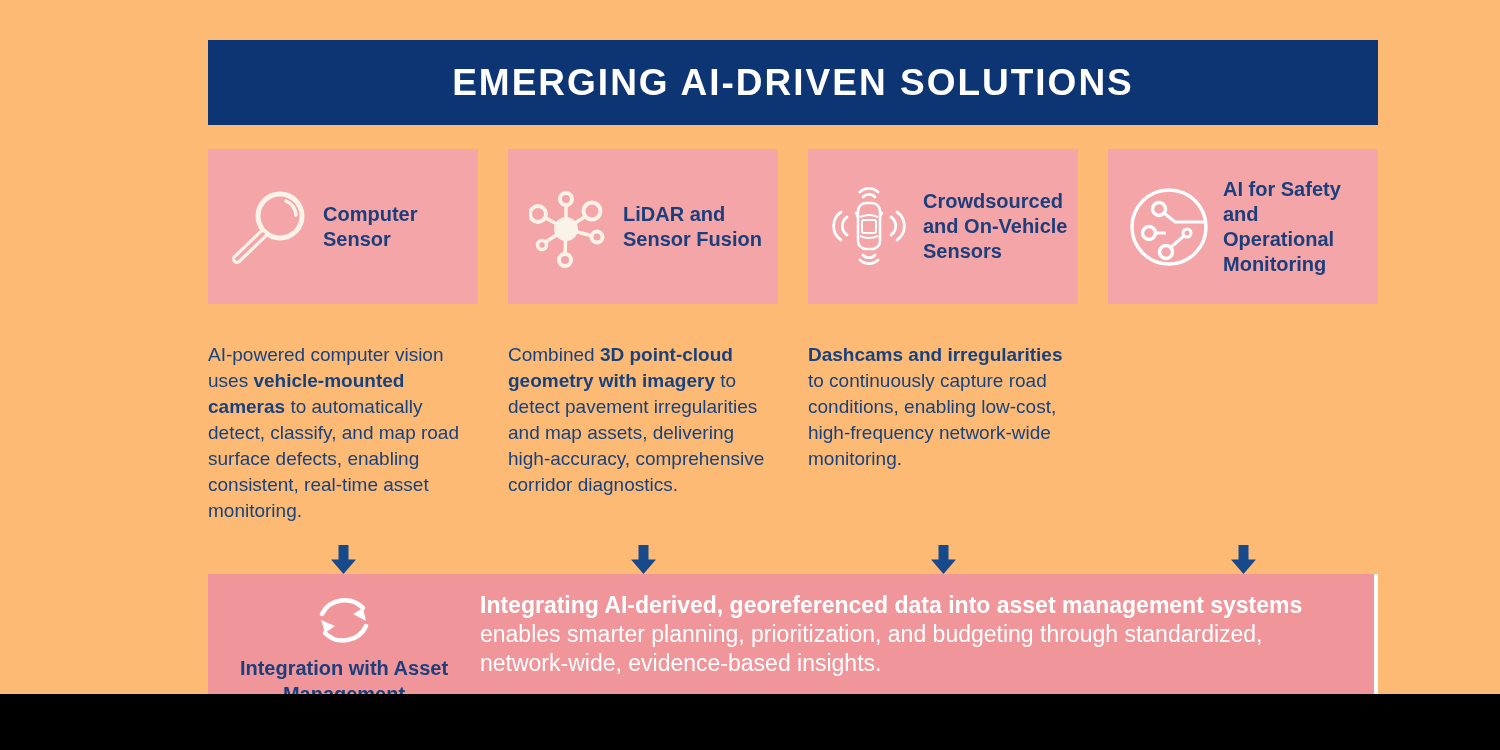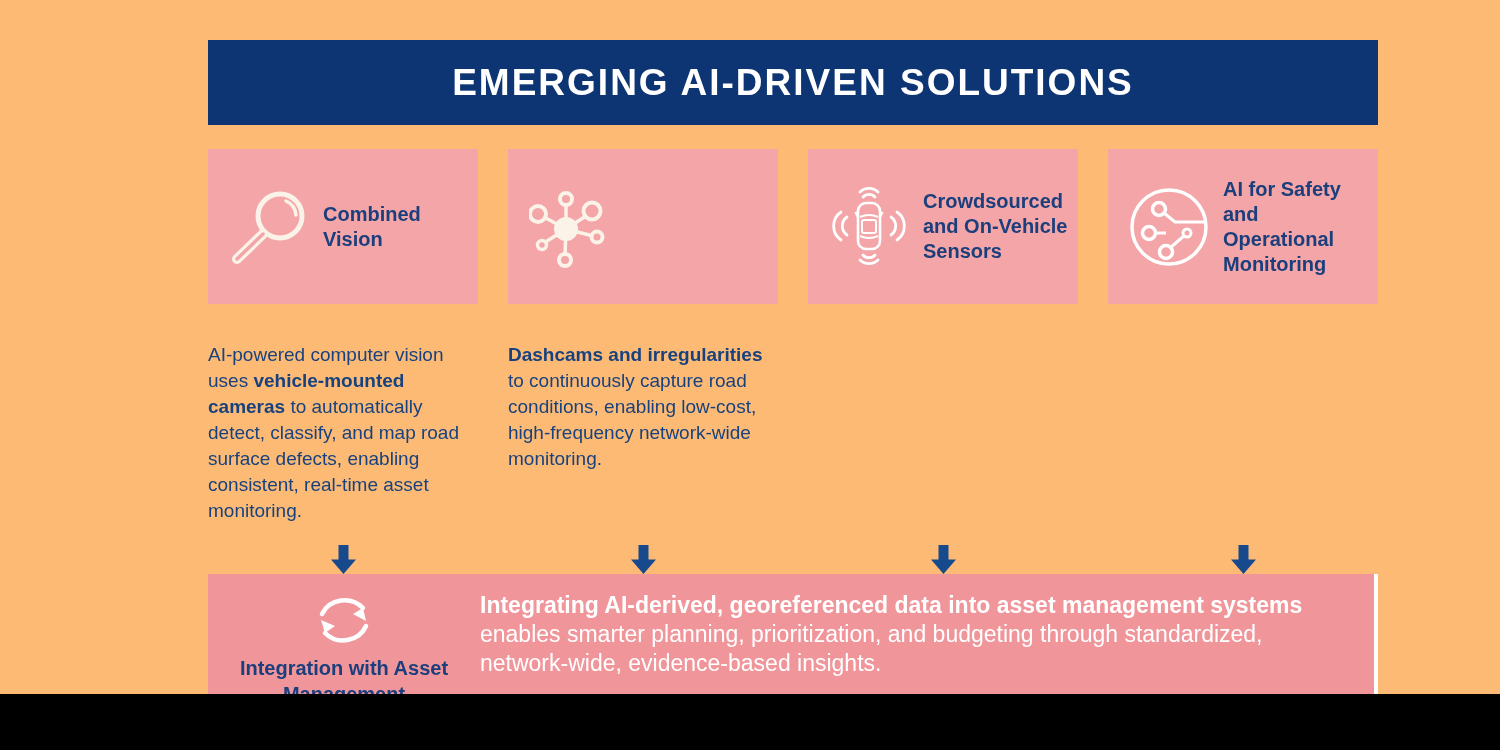--- a/index.html
+++ b/index.html
@@ -69,40 +69,41 @@
   <div class="grid cards-row" id="cards-row">
       <div class="card">
         <span class="icon">
     <svg width="78" height="90" viewBox="0 0 78 90" fill="none">
       <circle cx="50" cy="34" r="22" stroke="#FBF2E8" stroke-width="5"></circle>
       <path d="M56 19 A17 17 0 0 1 66 33" stroke="#FBF2E8" stroke-width="3.5" stroke-linecap="round"></path>
       <line x1="33" y1="52" x2="7" y2="77" stroke="#FBF2E8" stroke-width="10" stroke-linecap="round"></line>
       <line x1="33" y1="52" x2="7" y2="77" stroke="#F3A5A8" stroke-width="3.5" stroke-linecap="round"></line>
     </svg>
   </span>
-        <h2>Combined Vision</h2>
+        <h2>Computer Sensor</h2>
       </div>
       <div class="card">
         <span class="icon">
     <svg width="80" height="84" viewBox="0 0 80 84" fill="none">
       <line x1="37" y1="44" x2="37" y2="18" stroke="#FBF2E8" stroke-width="3.5"></line>
       <line x1="37" y1="44" x2="13" y2="31" stroke="#FBF2E8" stroke-width="3.5"></line>
       <line x1="37" y1="44" x2="60" y2="29" stroke="#FBF2E8" stroke-width="3.5"></line>
       <line x1="37" y1="44" x2="64" y2="51" stroke="#FBF2E8" stroke-width="3.5"></line>
       <line x1="37" y1="44" x2="36" y2="70" stroke="#FBF2E8" stroke-width="3.5"></line>
       <line x1="37" y1="44" x2="15" y2="58" stroke="#FBF2E8" stroke-width="3.5"></line>
       <circle cx="37" cy="44" r="12" fill="#FBF2E8"></circle>
       <circle cx="37" cy="14" r="6" stroke="#FBF2E8" stroke-width="4" fill="#F3A5A8"></circle>
       <circle cx="9" cy="29" r="8" stroke="#FBF2E8" stroke-width="4" fill="#F3A5A8"></circle>
       <circle cx="63" cy="26" r="8.5" stroke="#FBF2E8" stroke-width="4" fill="#F3A5A8"></circle>
       <circle cx="68" cy="52" r="5.5" stroke="#FBF2E8" stroke-width="4" fill="#F3A5A8"></circle>
       <circle cx="36" cy="75" r="6" stroke="#FBF2E8" stroke-width="4" fill="#F3A5A8"></circle>
       <circle cx="13" cy="60" r="4.5" stroke="#FBF2E8" stroke-width="3.5" fill="#F3A5A8"></circle>
     </svg>
   </span>
+        <h2>LiDAR and Sensor Fusion</h2>
       </div>
       <div class="card">
         <span class="icon">
     <svg width="80" height="86" viewBox="0 0 80 86" fill="none" stroke="#FFFFFF">
       <rect x="29" y="19" width="22" height="46" rx="8" stroke-width="2.6"></rect>
       <path d="M31 33 Q40 29 49 33" stroke-width="2.2"></path>
       <path d="M31 52 Q40 56 49 52" stroke-width="2.2"></path>
       <rect x="33" y="36" width="14" height="13" rx="2" stroke-width="2"></rect>
       <line x1="26.5" y1="28" x2="29" y2="33" stroke-width="2.4"></line>
       <line x1="53.5" y1="28" x2="51" y2="33" stroke-width="2.4"></line>
@@ -130,20 +131,21 @@
       <circle cx="38" cy="66" r="6.5" stroke-width="3.5" fill="#F3A5A8"></circle>
       <circle cx="59" cy="47" r="4" stroke-width="3" fill="#F3A5A8"></circle>
     </svg>
   </span>
         <h2>AI for Safety and Operational Monitoring</h2>
       </div>
     </div>
 
   <div class="grid desc-row" id="desc-row">
       <p class="desc"><span>AI-powered computer vision uses </span><span class="b">vehicle-mounted cameras</span><span> to automatically detect, classify, and map road surface defects, enabling consistent, real-time asset monitoring.</span></p>
+      <p class="desc"><span>Combined </span><span class="b">3D point-cloud geometry with imagery</span><span> to detect pavement irregularities and map assets, delivering high-accuracy, comprehensive corridor diagnostics.</span></p>
       <p class="desc"><span class="b">Dashcams and irregularities</span><span> to continuously capture road conditions, enabling low-cost, high-frequency network-wide monitoring.</span></p>
     </div>
 
   <div class="grid arrows-row" id="arrows-row">
       <div class="arrow-cell">
         <span>
     <svg width="25" height="29" viewBox="0 0 25 29">
       <path d="M7.5 0 H17.5 V14.5 H25 L12.5 29 L0 14.5 H7.5 Z" fill="#174A8C"></path>
     </svg>
   </span>

